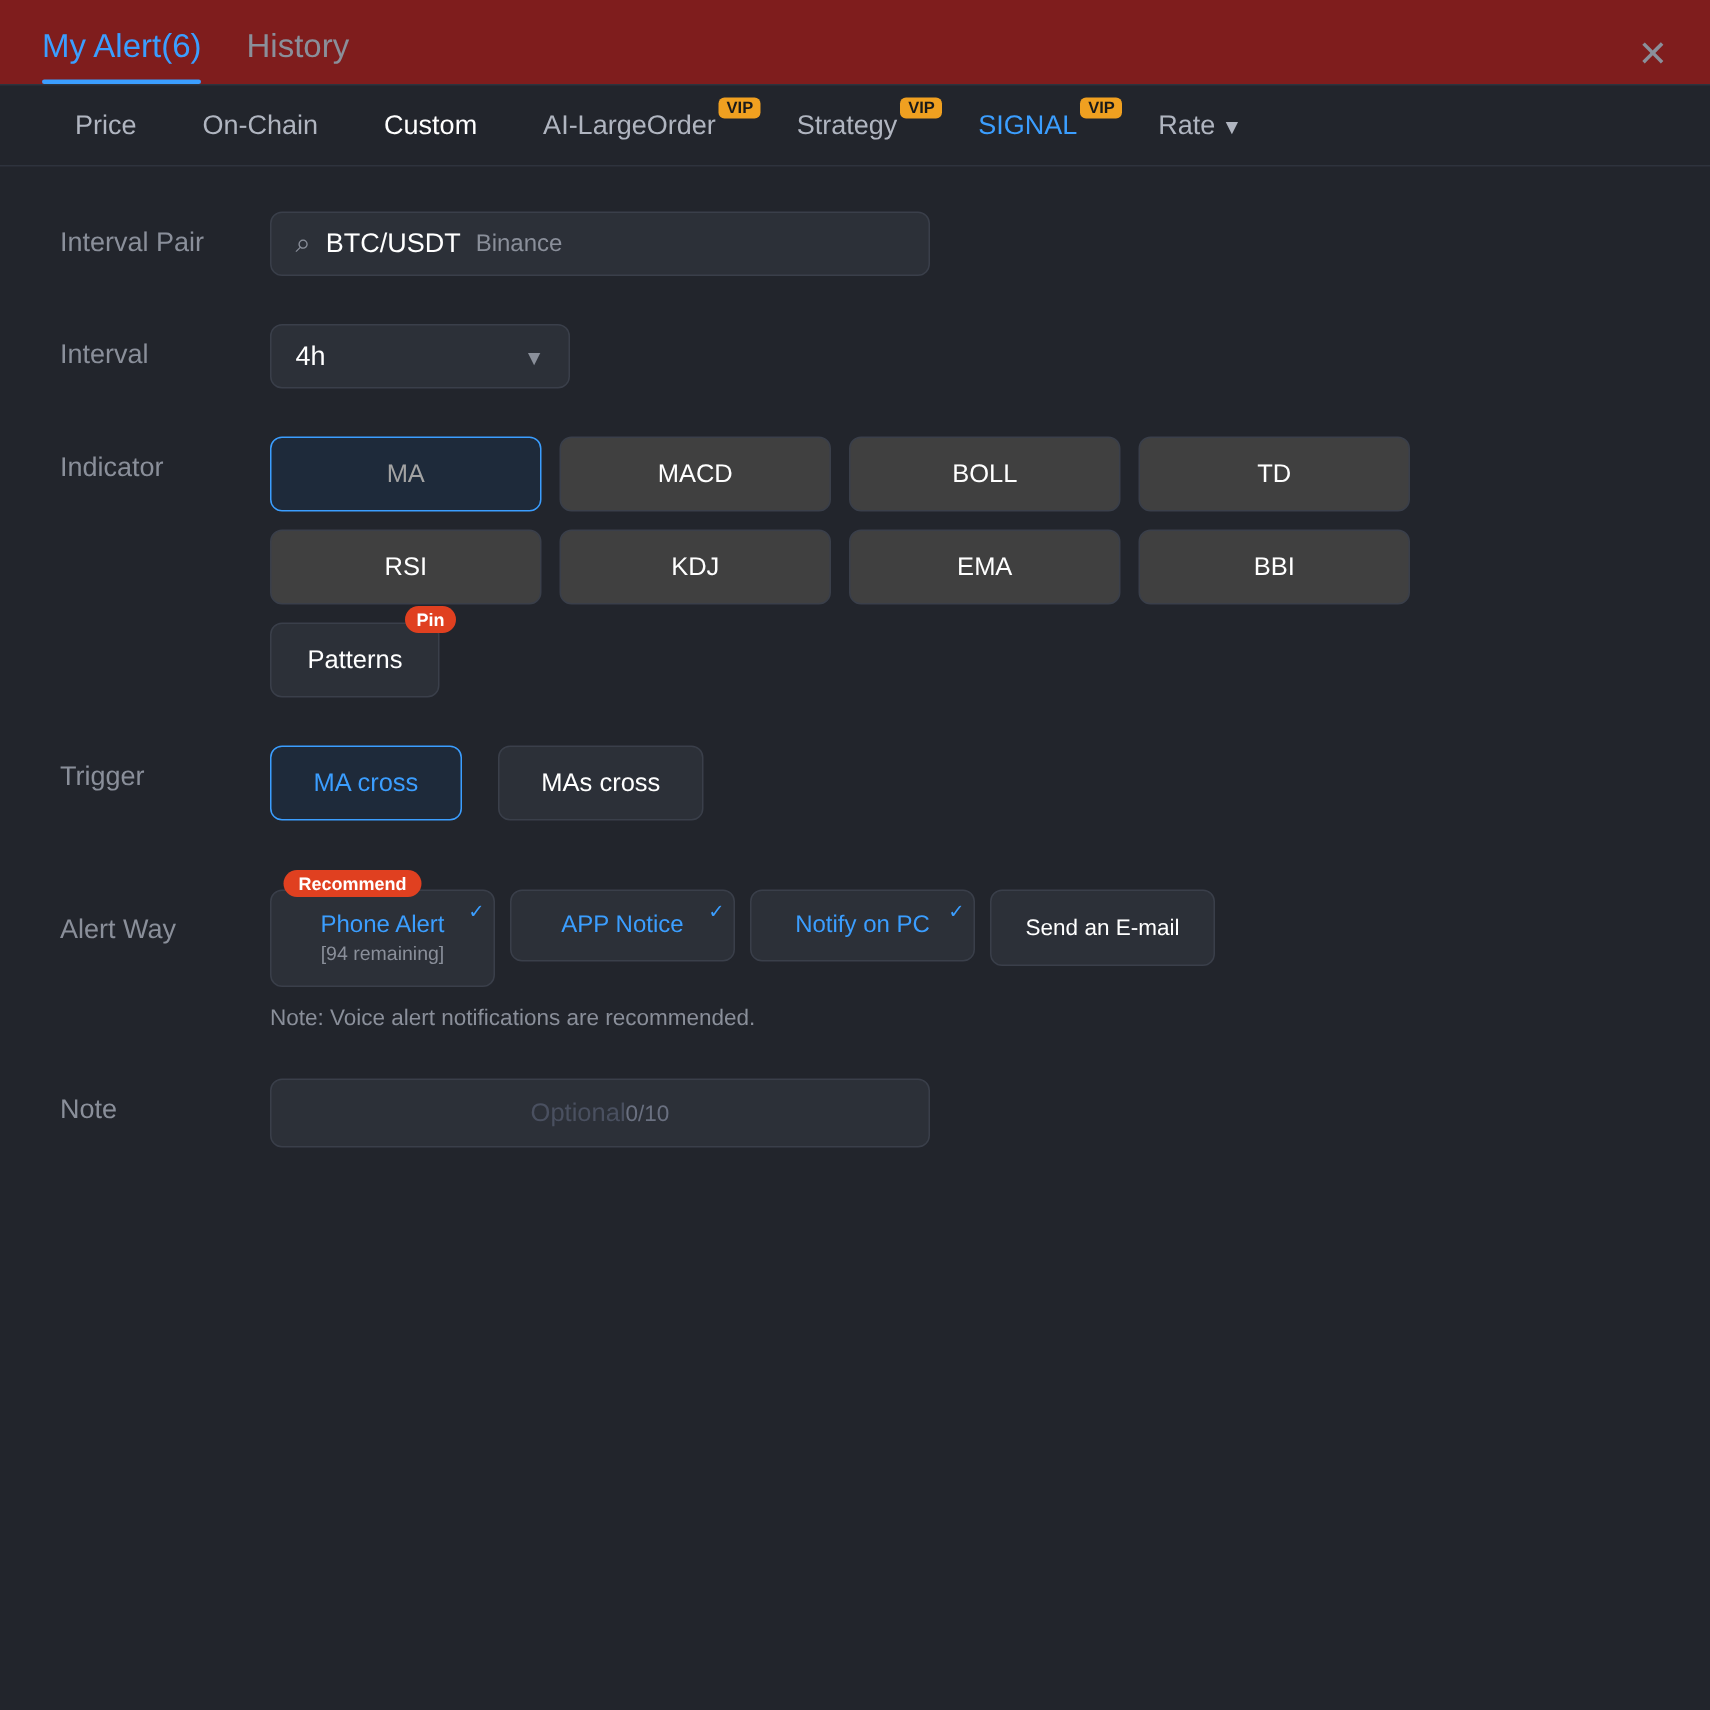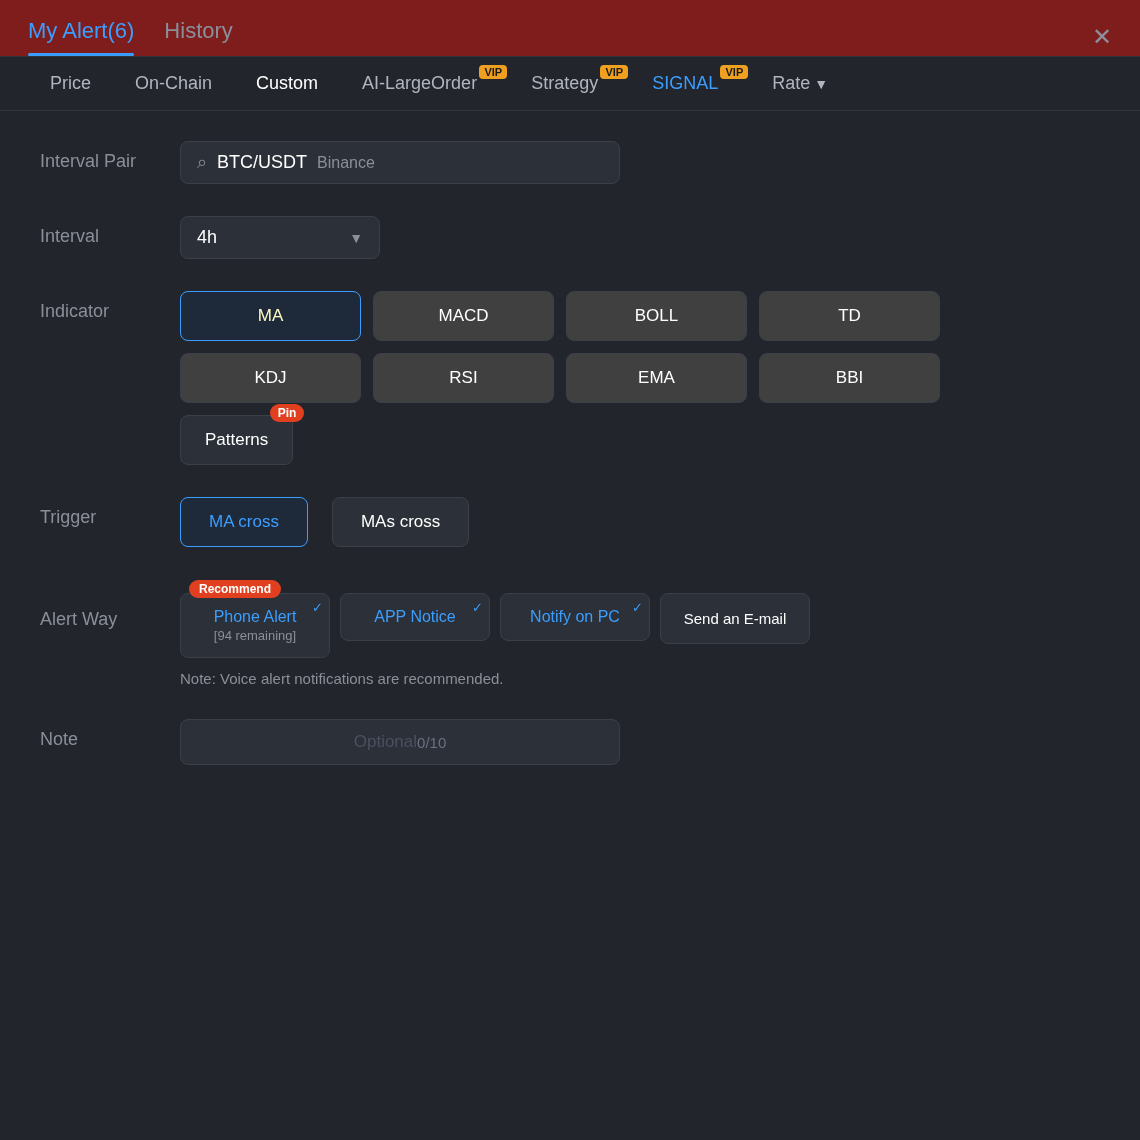--- a/index.html
+++ b/index.html
@@ -178,21 +178,21 @@
       border: 1px solid #3a3f4a;
       border-radius: 8px;
       color: #ffffff;
       font-size: 17px;
       padding: 14px 10px;
       text-align: center;
       cursor: pointer;
     }
     .indicator-btn.active {
       border-color: #3b9eff;
-      color: #fef9c3;
+      color: #a3a3a3;
       background: #1e2a3a;
     }
     .patterns-row {
       margin-top: 12px;
     }
     .patterns-btn {
       background: #2c3038;
       border: 1px solid #3a3f4a;
       border-radius: 8px;
       color: #ffffff;
@@ -415,22 +415,22 @@
     </div>
 
     <div class="form-row">
       <div class="form-label">Indicator</div>
       <div class="form-control">
         <div class="indicator-grid">
           <div class="indicator-btn active">MA</div>
           <div class="indicator-btn">MACD</div>
           <div class="indicator-btn">BOLL</div>
           <div class="indicator-btn">TD</div>
+          <div class="indicator-btn">RSI</div>
           <div class="indicator-btn">KDJ</div>
-          <div class="indicator-btn">RSI</div>
           <div class="indicator-btn">EMA</div>
           <div class="indicator-btn">BBI</div>
         </div>
         <div class="patterns-row">
           <div class="patterns-btn">
             <span>Patterns</span>
             <span class="pin-badge">Pin</span>
           </div>
         </div>
       </div>

